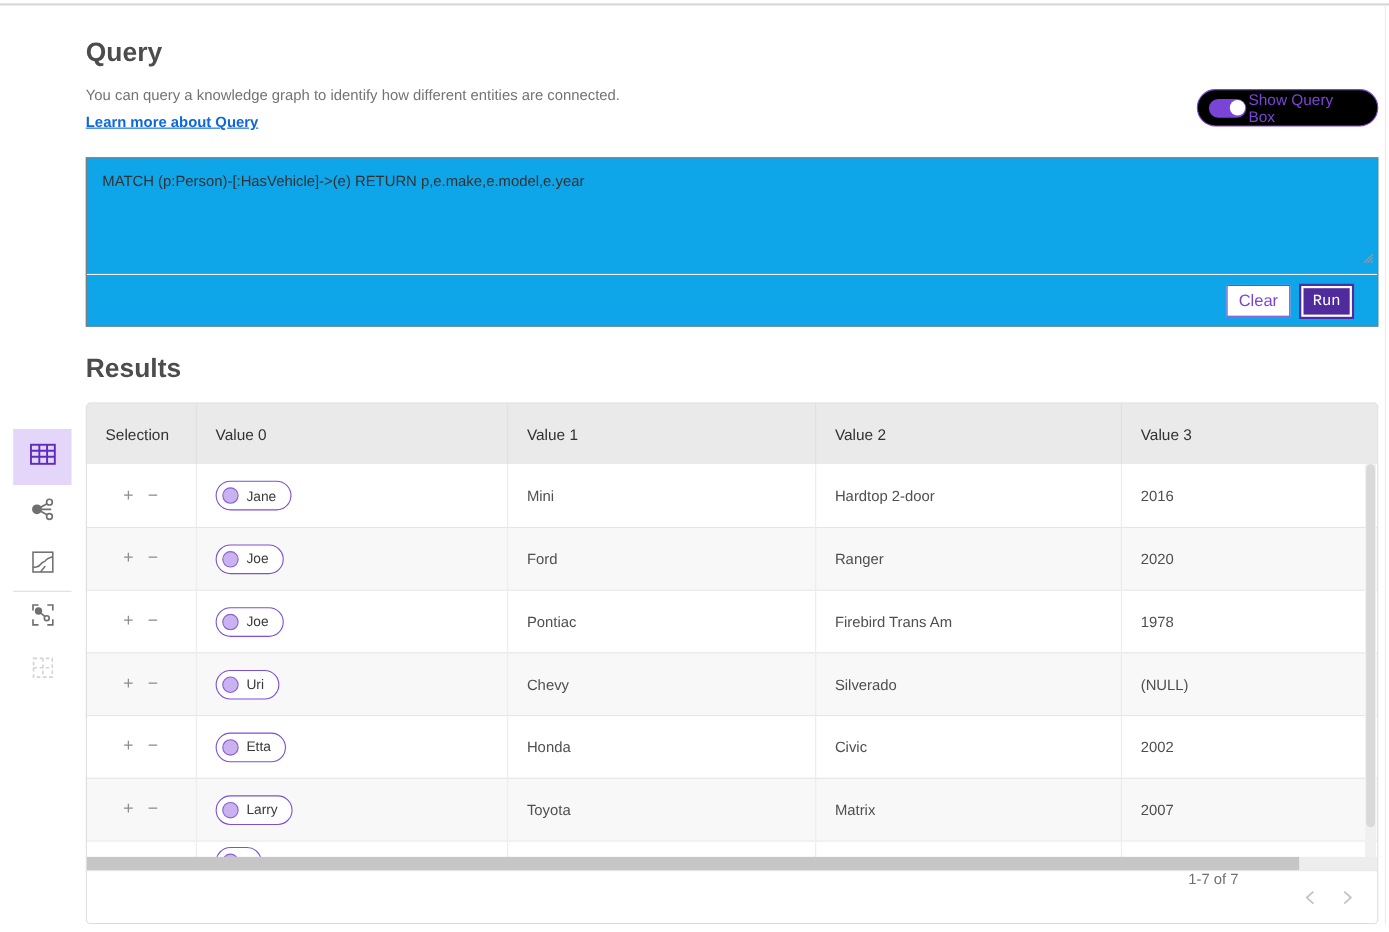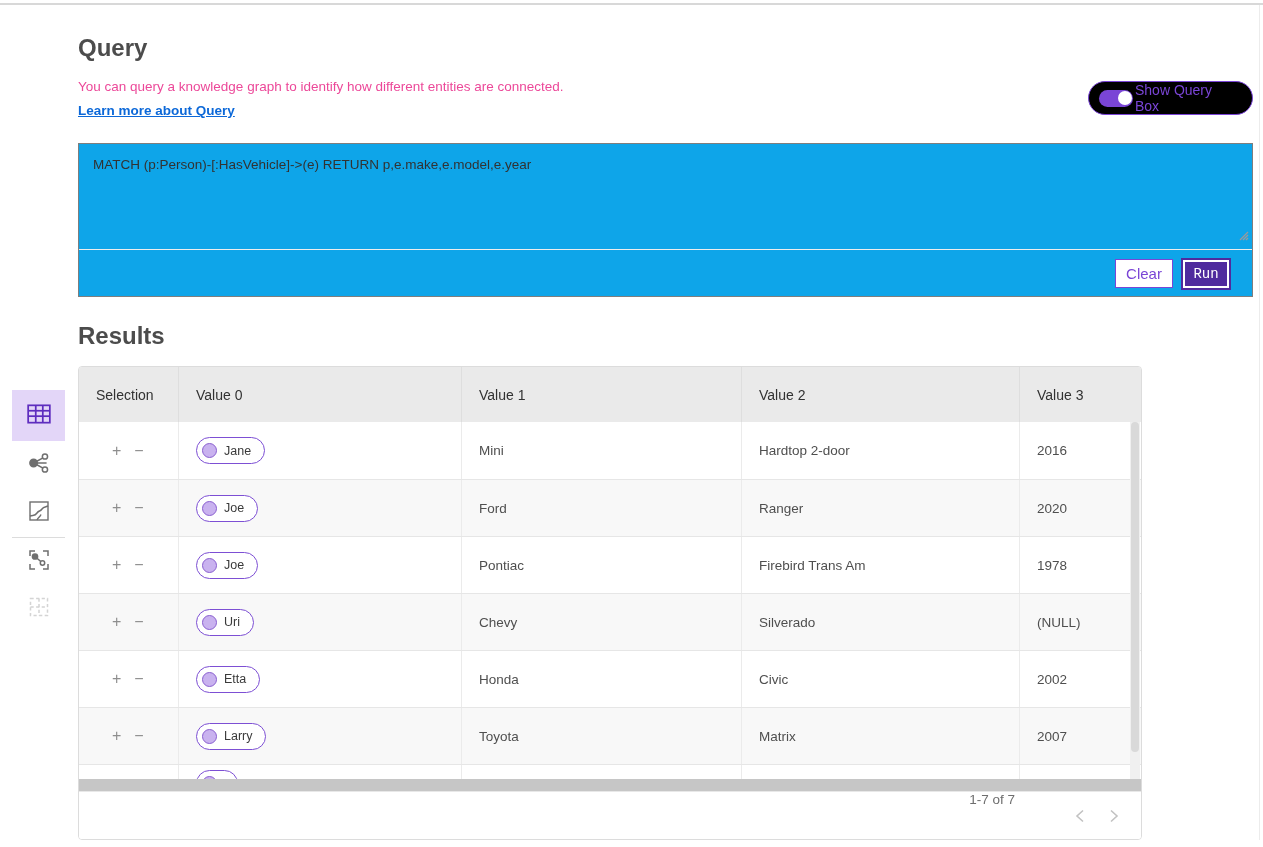--- a/index.html
+++ b/index.html
@@ -6,21 +6,21 @@
   html,body { margin:0; padding:0; }
   body {
     width:1263px; height:847px; position:relative; overflow:hidden;
     background:#ffffff; font-family:"Liberation Sans", sans-serif; color:#323232;
   }
   .top-line { position:absolute; top:3px; left:0; width:1263px; height:2px; background:#d8d8d8; }
   .right-line { position:absolute; top:5px; right:3px; width:1px; height:835px; background:#ececec; }
 
   
   .page-title { position:absolute; left:78px; top:34px; font-size:24px; font-weight:bold; color:#4c4c4c; }
-  .page-desc { position:absolute; left:78px; top:79px; font-size:13.5px; color:#ec4899; }
+  .page-desc { position:absolute; left:78px; top:79px; font-size:13.5px; color:#737373; }
   .learn-link { position:absolute; left:78px; top:103px; font-size:13.5px; font-weight:bold; color:#0c68d8; text-decoration:underline; cursor:pointer; }
 
   .toggle-pill {
     position:absolute; left:1088px; top:81px; height:34px; width:165px;
     border:1px solid #7a45d6; border-radius:18px; background:#000000;
     display:flex; align-items:center; gap:2px; padding:0 12px 0 10px;
     color:#7a45d6; font-size:14px; cursor:pointer;
   }
   .switch { position:relative; width:34px; height:17px; border-radius:9px; background:#7a45d6; flex:0 0 auto; }
   .switch .knob { position:absolute; top:1.5px; right:1.5px; width:14px; height:14px; border-radius:50%; background:#fff; }
@@ -51,21 +51,21 @@
   
   .results-title { position:absolute; left:78px; top:322px; font-size:24px; font-weight:bold; color:#4c4c4c; }
 
   .sidebar { position:absolute; left:12px; top:390px; width:53px; display:flex; flex-direction:column; }
   .sidebar-item { width:53px; height:48px; display:flex; align-items:center; justify-content:center; cursor:pointer; }
   .sidebar-item.active { height:51px; background:#e3d6f8; }
   .sidebar-item.divided { border-top:1px solid #dcdcdc; }
   .sidebar-item.disabled { cursor:default; }
 
   .table-card {
-    position:absolute; left:78px; top:366px; width:1064px; height:474px;
+    position:absolute; left:78px; top:366px; width:1175px; height:474px;
     border:1px solid #dcdcdc; border-radius:4px; background:#fff; overflow:hidden;
     display:flex; flex-direction:column;
   }
   .grid-row { display:grid; grid-template-columns:99px 283px 280px 278px 1fr; }
   .thead { height:55px; background:#eaeaea; flex:0 0 auto; }
   .th {
     display:flex; align-items:center; padding-left:17px; font-size:14px; color:#323232;
     border-left:1px solid #dedede;
   }
   .th:first-child { border-left:none; }

